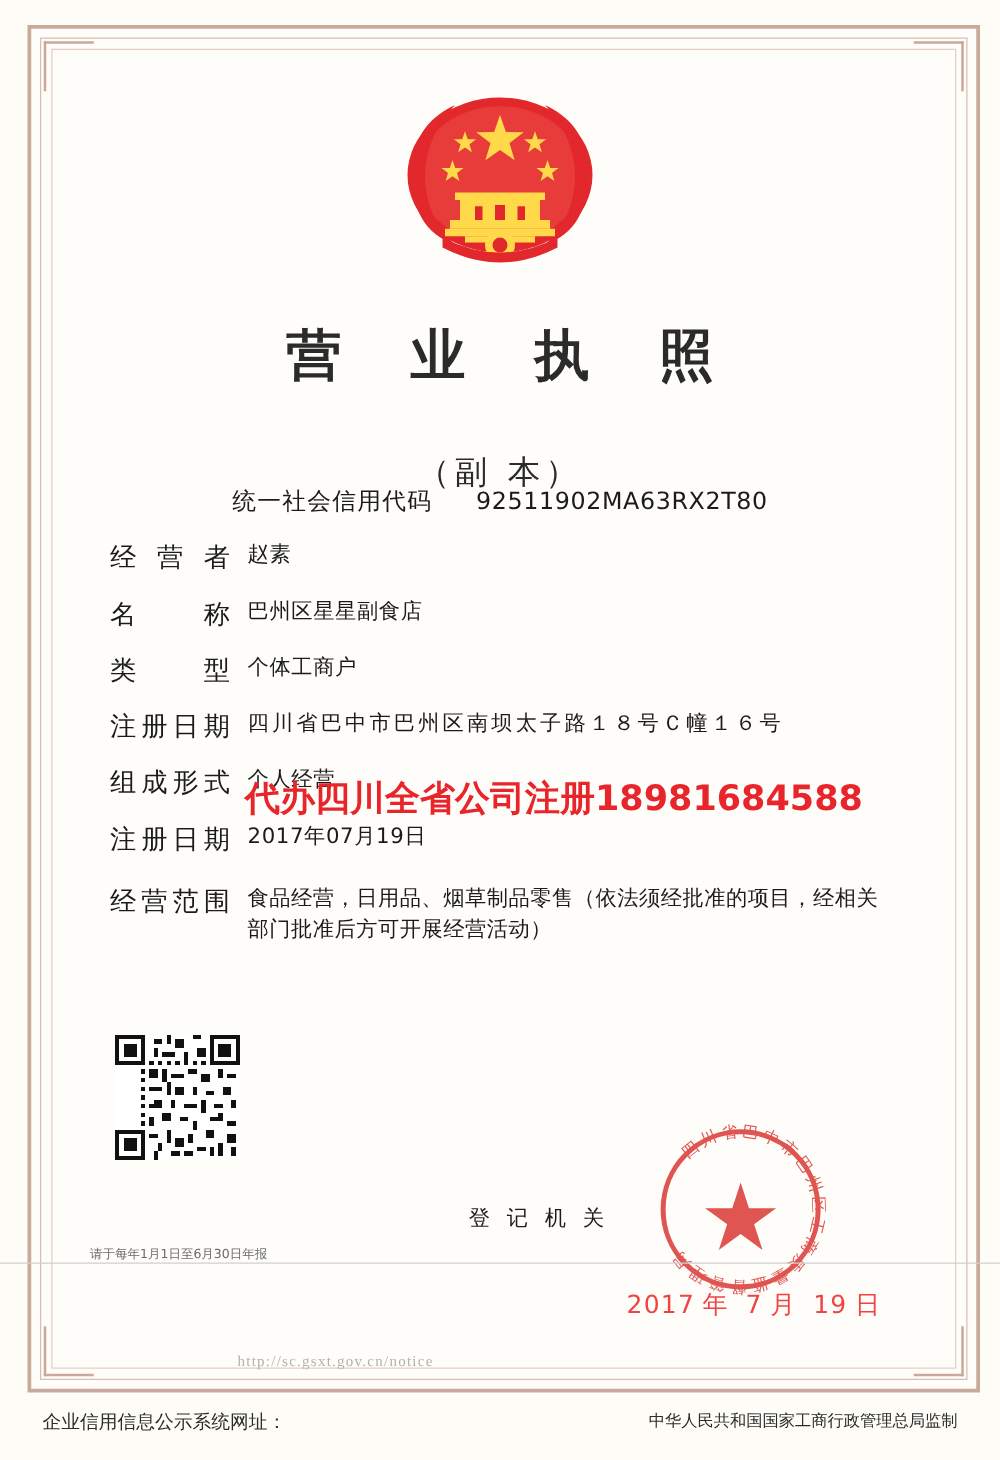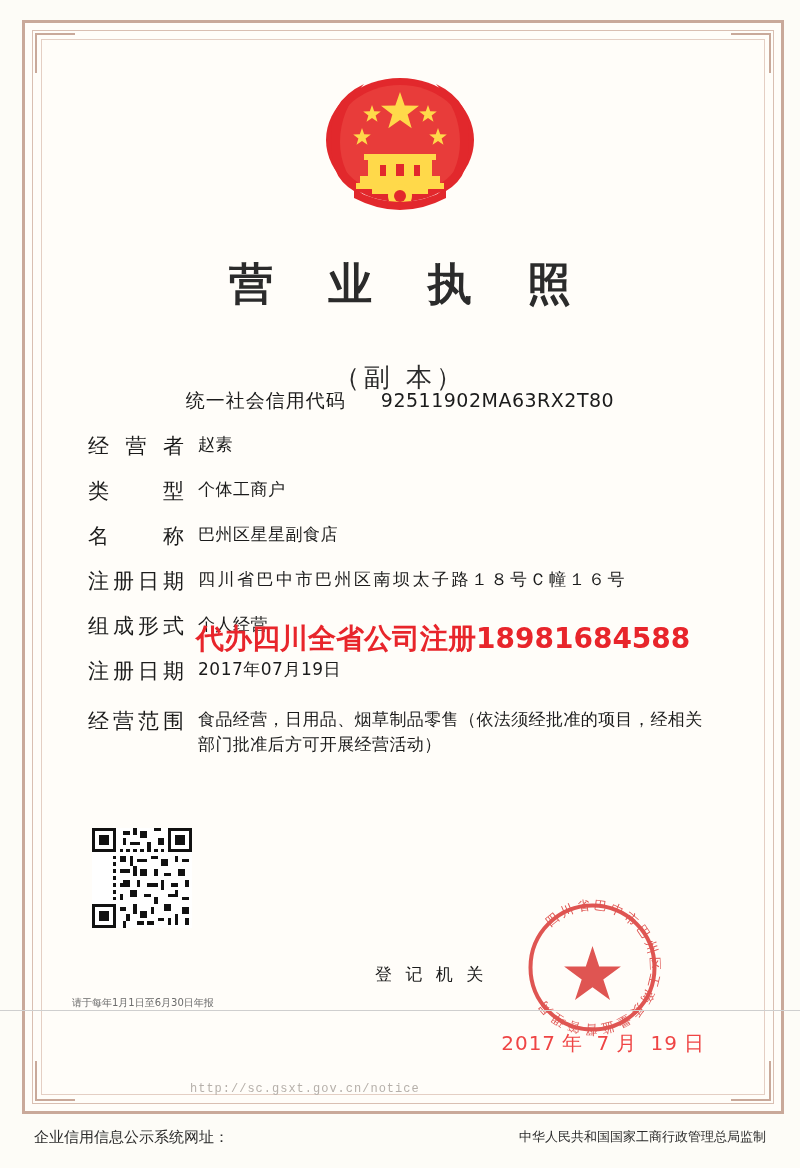--- a/index.html
+++ b/index.html
@@ -219,21 +219,21 @@
     left: 0;
     right: 0;
     top: 1010px;
     height: 1px;
     background: #cfcfcf;
   }
   .url-faint {
     position: absolute;
     left: 190px;
     top: 1082px;
-    font-family: Liberation Mono, monospace;
+    font-family: Liberation Serif, serif;
     font-size: 12px;
     color: #b6b0aa;
     letter-spacing: 1px;
   }
 
   
   .footer-left {
     position: absolute;
     left: 34px;
     top: 1128px;
@@ -312,27 +312,27 @@
   </div>
 
   <div class="fields">
 
     <div class="row">
       <div class="label">经营者</div>
       <div class="value">赵素</div>
     </div>
 
     <div class="row">
+      <div class="label">名称</div>
+      <div class="value">巴州区星星副食店</div>
+    </div>
+
+    <div class="row">
       <div class="label">类型</div>
       <div class="value">个体工商户</div>
-    </div>
-
-    <div class="row">
-      <div class="label">名称</div>
-      <div class="value">巴州区星星副食店</div>
     </div>
 
     <div class="row spaced">
       <div class="label">注册日期</div>
       <div class="value">四川省巴中市巴州区南坝太子路１８号Ｃ幢１６号</div>
     </div>
 
     <div class="row">
       <div class="label">组成形式</div>
       <div class="value">个人经营</div>

